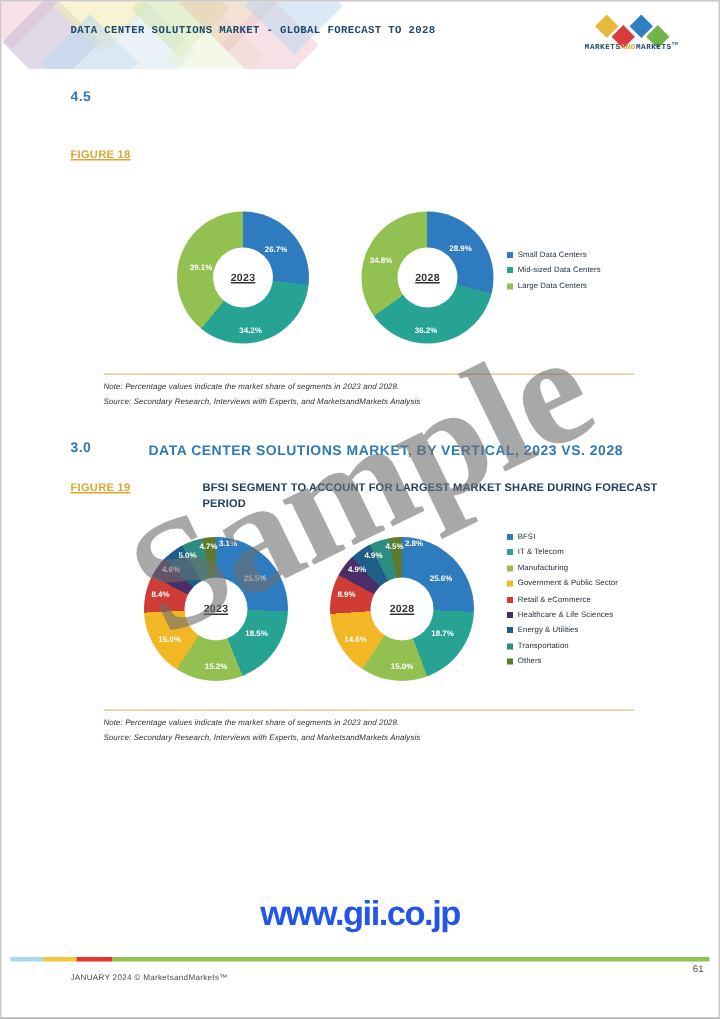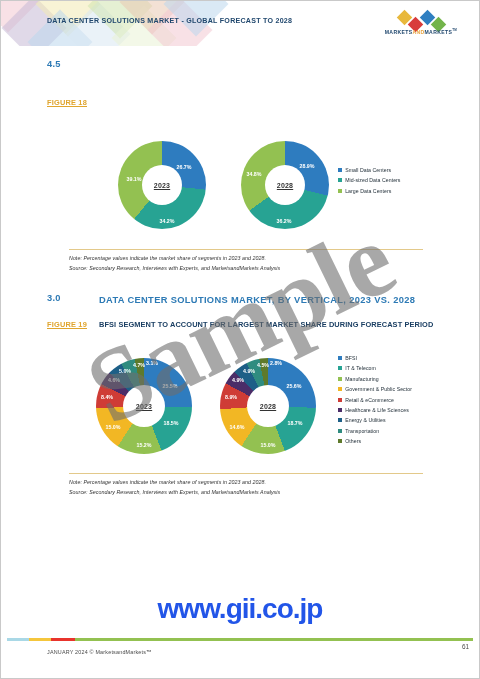--- a/index.html
+++ b/index.html
@@ -1,40 +1,40 @@
 <!DOCTYPE html>
 <html><head>
 <meta charset="utf-8">
 <style>
   html,body{margin:0;padding:0;background:#7a7a7a;}
   body{font-family:"Liberation Sans",sans-serif;}
   .page{position:relative;width:480px;height:679px;background:#ffffff;overflow:hidden;
         box-sizing:border-box;border:1px solid #c9c9c9;}
 
   
-  .banner{position:absolute;left:0;top:0;width:480px;height:45px;overflow:hidden;}
+  .banner{position:absolute;left:0;top:0;width:480px;height:45px;overflow:hidden;font-family:Liberation Mono, monospace;}
   .dia{position:absolute;width:46px;height:46px;transform:rotate(45deg);opacity:.55;}
   .banner-title{position:absolute;left:46px;top:16px;font-size:7.1px;letter-spacing:.25px;
         color:#21486e;font-weight:bold;white-space:nowrap;}
   .logo{position:absolute;right:14px;top:8px;width:92px;height:30px;}
   .logo-dias{position:relative;height:17px;}
   .logo-d{position:absolute;width:11px;height:11px;transform:rotate(45deg);top:3px;}
   .logo-text{position:absolute;left:0;top:19px;width:92px;text-align:center;
         font-size:5.1px;font-weight:bold;letter-spacing:.35px;color:#21486e;}
   .logo-text i{font-style:normal;color:#e8a33d;}
   .logo-text sup{font-size:3px;}
 
   
   .sec{position:absolute;display:flex;justify-content:space-between;}
   .sec-num{color:#2d7ab5;font-size:9.3px;font-weight:bold;letter-spacing:.3px;
         width:52px;flex:0 0 52px;}
   .sec-title{color:#2d7ab5;font-size:9.3px;font-weight:bold;letter-spacing:.35px;
         line-height:14px;}
 
-  .fig{position:absolute;display:flex;}
+  .fig{position:absolute;display:flex;gap:36px;}
   .fig-lbl{color:#e0a52e;font-size:7.4px;font-weight:bold;letter-spacing:.2px;
         text-decoration:underline;width:52px;flex:0 0 52px;}
   .fig-title{color:#1b3f63;font-size:7.4px;font-weight:bold;letter-spacing:.1px;
         line-height:10.5px;}
 
   
   .chart-box{position:absolute;}
   .donut{position:relative;border-radius:50%;}
   .donut .hole{position:absolute;border-radius:50%;background:#fff;
         display:flex;align-items:center;justify-content:center;}
@@ -60,21 +60,21 @@
   .fnote{position:absolute;left:46px;top:648px;font-size:5.4px;color:#4a4a4a;
         letter-spacing:.2px;}
   .pno{position:absolute;right:10px;top:642px;font-size:6.4px;color:#4a4a4a;}
 
   
   .wm-sample{position:absolute;left:50%;top:322px;transform:translate(-50%,-50%) rotate(-26deg);
         font-size:104px;font-weight:bold;color:rgba(110,110,110,.60);
         letter-spacing:-1px;font-family:"Liberation Serif",serif;pointer-events:none;
         white-space:nowrap;}
   .wm-gii{position:absolute;left:50%;top:608px;transform:translate(-50%,-50%);
-        font-size:28px;font-weight:bold;color:#2255e8;letter-spacing:-1px;
+        font-size:23px;font-weight:bold;color:#2255e8;letter-spacing:-1px;
         white-space:nowrap;font-family:"Liberation Sans",sans-serif;}
 </style>
 </head>
 <body>
 
 <div class="page">
 
   <div class="banner">
     <div class="dia" style="left:-16px;top:-24px;background:#f3c9d2;"></div>
     <div class="dia" style="left:10px;top:4px;background:#c7b9d6;"></div>

